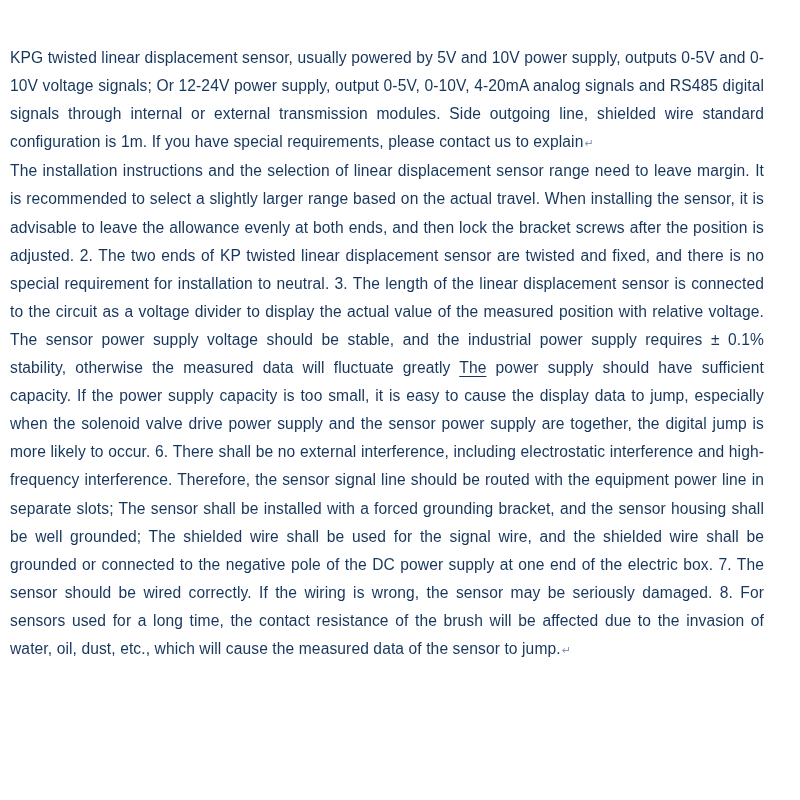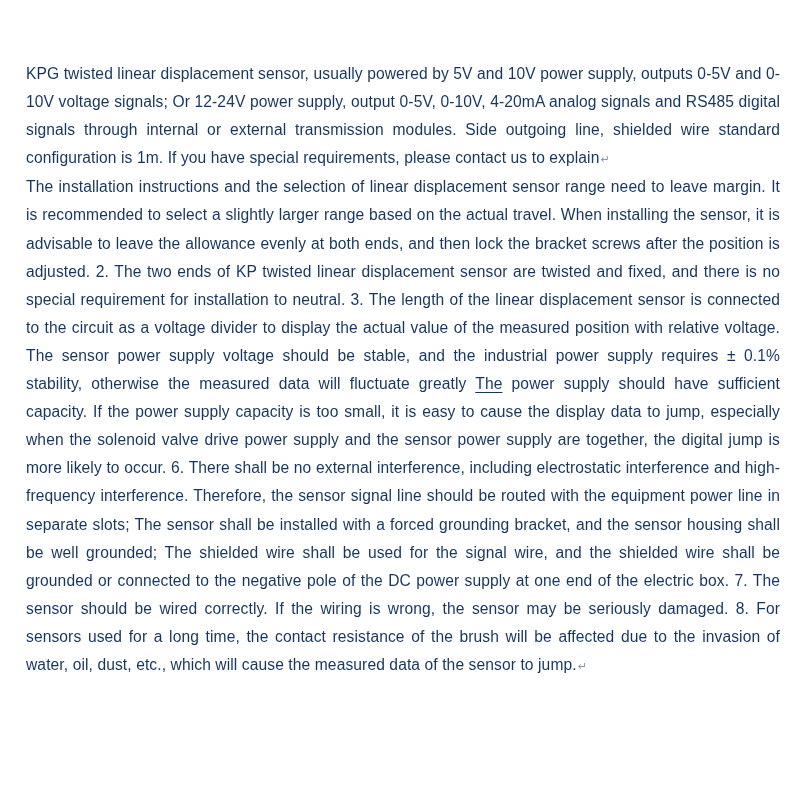--- a/index.html
+++ b/index.html
@@ -14,21 +14,21 @@
     font-family: "Liberation Sans", sans-serif;
   }
   .page {
     width: 800px;
     height: 800px;
     background: #ffffff;
     box-sizing: border-box;
   }
   .doc {
     width: 754px;
-    margin: 16px;
+    margin: 0;
     padding: 44px 0 0 10px;
     color: #17365d;
     font-size: 15.6px;
     line-height: 28.1px;
     text-align: justify;
     letter-spacing: 0.1px;
   }
   .doc p {
     margin: 0;
     padding: 0;

